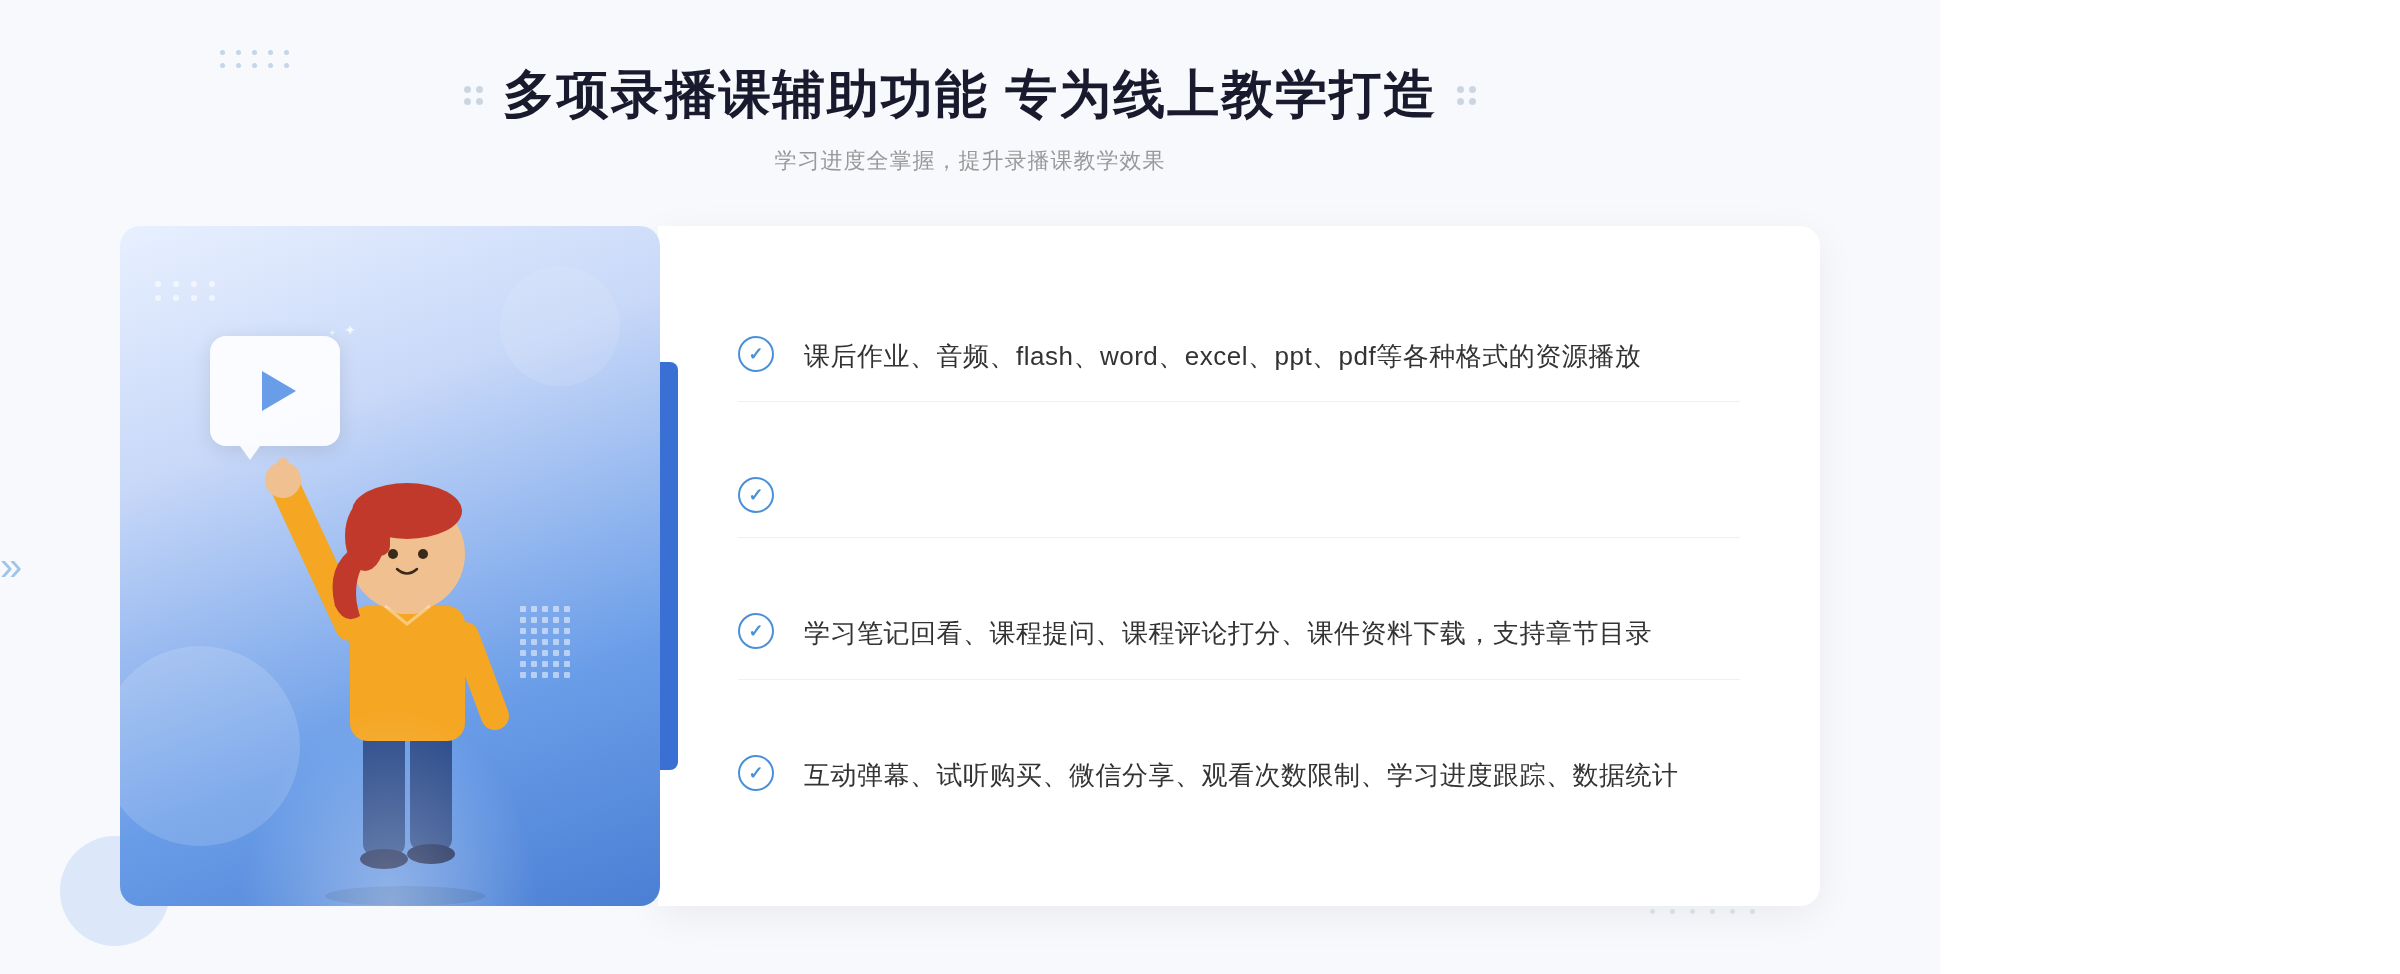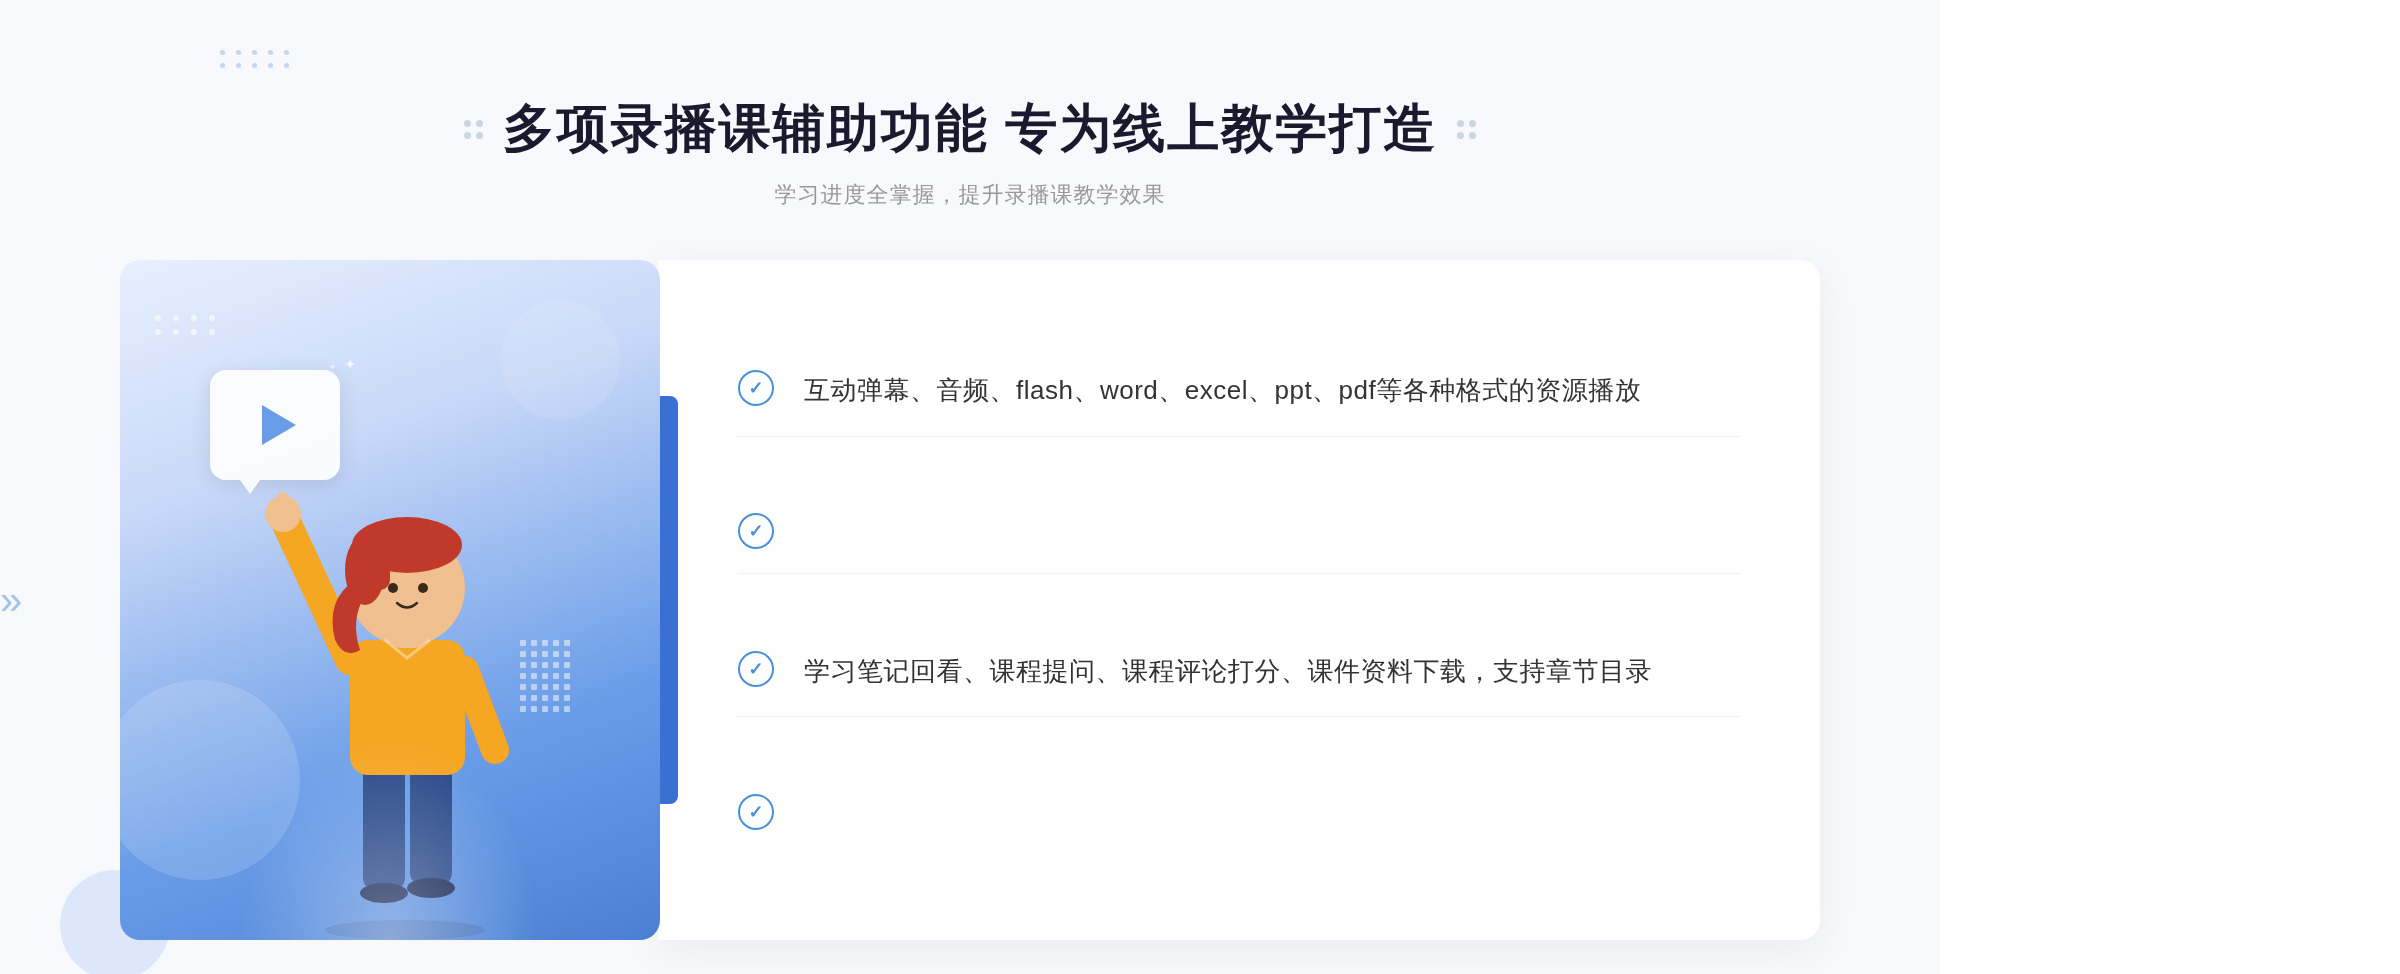--- a/index.html
+++ b/index.html
@@ -18,21 +18,20 @@
     }
 
     .page-container {
       width: 1940px;
       height: 974px;
       background: #f8f9fc;
       position: relative;
       display: flex;
       flex-direction: column;
       align-items: center;
-      justify-content: center;
     }
 
     
     .header-section {
       text-align: center;
       margin-top: 60px;
       position: relative;
       z-index: 2;
     }
 
@@ -408,40 +407,41 @@
 
       <div class="accent-bar"></div>
     </div>
 
     <div class="features-panel">
 
       <div class="feature-item">
         <div class="check-circle">
           <span class="check-mark">✓</span>
         </div>
-        <p class="feature-text">互动弹幕、音频、flash、word、excel、ppt、pdf等各种格式的资源播放</p>
+        <p class="feature-text">课后作业、音频、flash、word、excel、ppt、pdf等各种格式的资源播放</p>
       </div>
 
       <div class="feature-item">
         <div class="check-circle">
           <span class="check-mark">✓</span>
         </div>
       </div>
 
       <div class="feature-item">
         <div class="check-circle">
           <span class="check-mark">✓</span>
         </div>
         <p class="feature-text">学习笔记回看、课程提问、课程评论打分、课件资料下载，支持章节目录</p>
       </div>
 
       <div class="feature-item">
         <div class="check-circle">
           <span class="check-mark">✓</span>
         </div>
+        <p class="feature-text">互动弹幕、试听购买、微信分享、观看次数限制、学习进度跟踪、数据统计</p>
       </div>
 
     </div>
   </div>
 
   <div style="position:absolute;bottom:60px;right:180px;display:grid;grid-template-columns:repeat(6,10px);gap:10px;opacity:0.3;">
     <span style="width:5px;height:5px;border-radius:50%;background:#a0b8d4;"></span>
     <span style="width:5px;height:5px;border-radius:50%;background:#a0b8d4;"></span>
     <span style="width:5px;height:5px;border-radius:50%;background:#a0b8d4;"></span>
     <span style="width:5px;height:5px;border-radius:50%;background:#a0b8d4;"></span>

